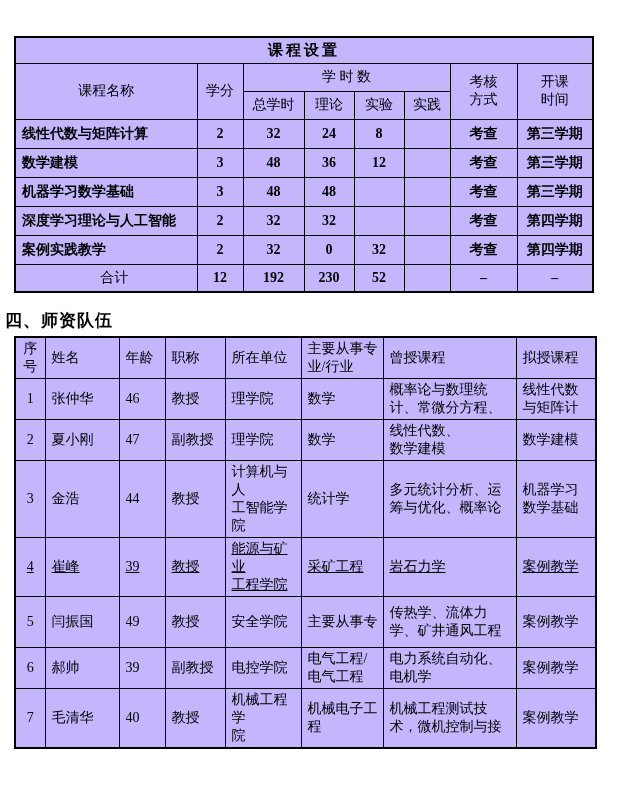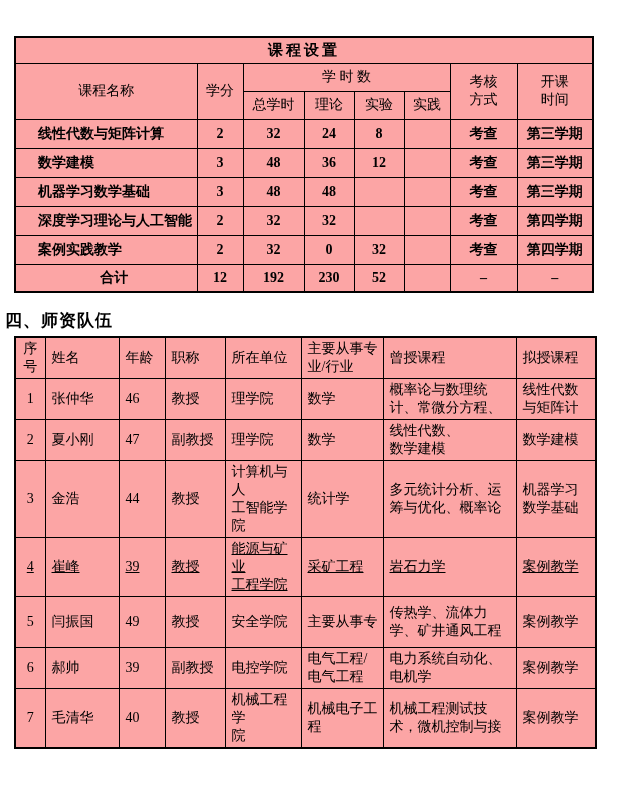--- a/index.html
+++ b/index.html
@@ -7,21 +7,21 @@
     margin: 0; padding: 0;
     width: 628px; height: 787px;
     background: #ffffff;
     color: #000000;
     font-family: "Liberation Serif", "DejaVu Serif", serif;
     overflow: hidden;
   }
   table {
     border-collapse: collapse;
     table-layout: fixed;
-    background: #fca5a5;
+    background: #c4b5fd;
   }
   
   .t1 {
     width: 578px;
     margin: 36px 0 0 14px;
     border: 2px solid #000;
   }
   .t1 th, .t1 td {
     border: 1px solid #000;
     text-align: center;
@@ -34,24 +34,24 @@
   .t1 .title-cell {
     font-size: 15px;
     font-weight: bold;
     letter-spacing: 3px;
     height: 26px;
   }
   .t1 thead th { font-weight: normal; }
   .t1 thead tr:nth-child(2) th { height: 28px; }
   .t1 thead tr:nth-child(3) th { height: 28px; }
   .t1 tbody td { font-weight: bold; height: 29px; }
-  .t1 tbody td:first-child { text-align: left; padding-left: 22px; }
+  .t1 tbody td:first-child { text-align: left; padding-left: 6px; }
   .t1 tbody tr:last-child td { height: 28px; }
   .t1 tbody tr:last-child td:first-child {
-    text-align: center; font-weight: bold; padding-left: 18px;
+    text-align: center; font-weight: normal; padding-left: 18px;
   }
   
   .section-heading {
     margin: 16px 0 0 5px;
     font-size: 17px;
     font-weight: bold;
     letter-spacing: 1px;
   }
   .section-paragraph {
     margin: 9px 12px 8px 14px;

